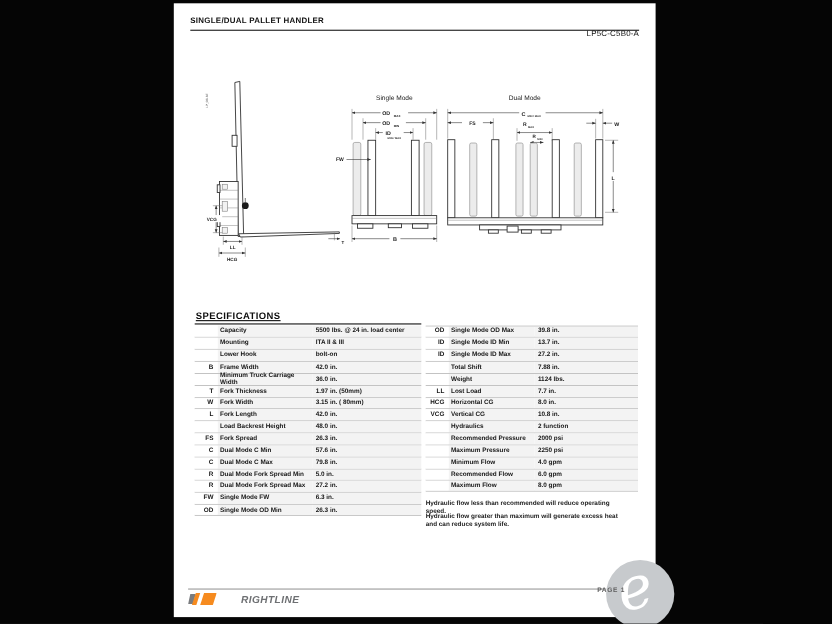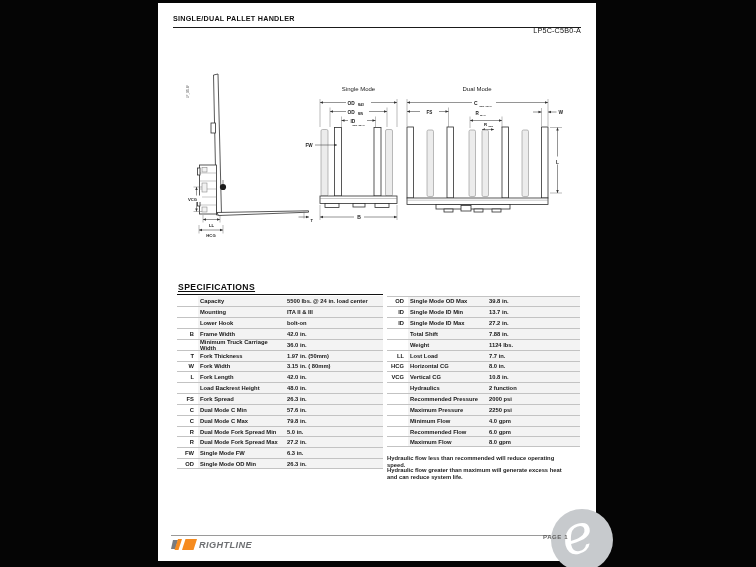--- a/index.html
+++ b/index.html
@@ -41,21 +41,21 @@
   .cell.lab{width:86px;padding-left:2px;font-weight:700;background:#f3f3f3;}
   .spec-table.right .cell.lab{width:78px;}
   .cell.val{flex:1;padding-left:3px;font-weight:700;background:#f3f3f3;}
   .notes{position:absolute;left:229px;width:182px;font-size:5.8px;font-weight:700;
          color:#1c1c1c;line-height:1.18;}
   .note1{top:452px;}
   .note2{top:464px;}
 
   
   .ftr-rule{position:absolute;left:13px;top:532px;width:380px;height:1px;background:#9a9a9a;}
-  .logo{position:absolute;left:13px;top:535px;display:flex;align-items:center;}
+  .logo{position:absolute;left:13px;top:535px;display:flex;align-items:center;gap:20px;}
   .logo-text{font-size:9.2px;font-style:italic;font-weight:800;color:#6e7073;
              letter-spacing:.4px;margin-left:2px;}
   .page-num{position:absolute;left:543px;top:534px;font-size:6px;letter-spacing:.6px;
             color:#5e5e5e;z-index:6;font-weight:700;}
   .watermark{position:absolute;left:551px;top:509px;width:62px;height:62px;border-radius:50%;
              background:#c7cacd;z-index:4;overflow:hidden;}
   .watermark .glyph{position:absolute;left:10px;top:-6px;font-family:"DejaVu Serif",serif;
              font-style:italic;font-size:54px;color:#ffffff;transform:rotate(-14deg);}
 </style>
 </head>

